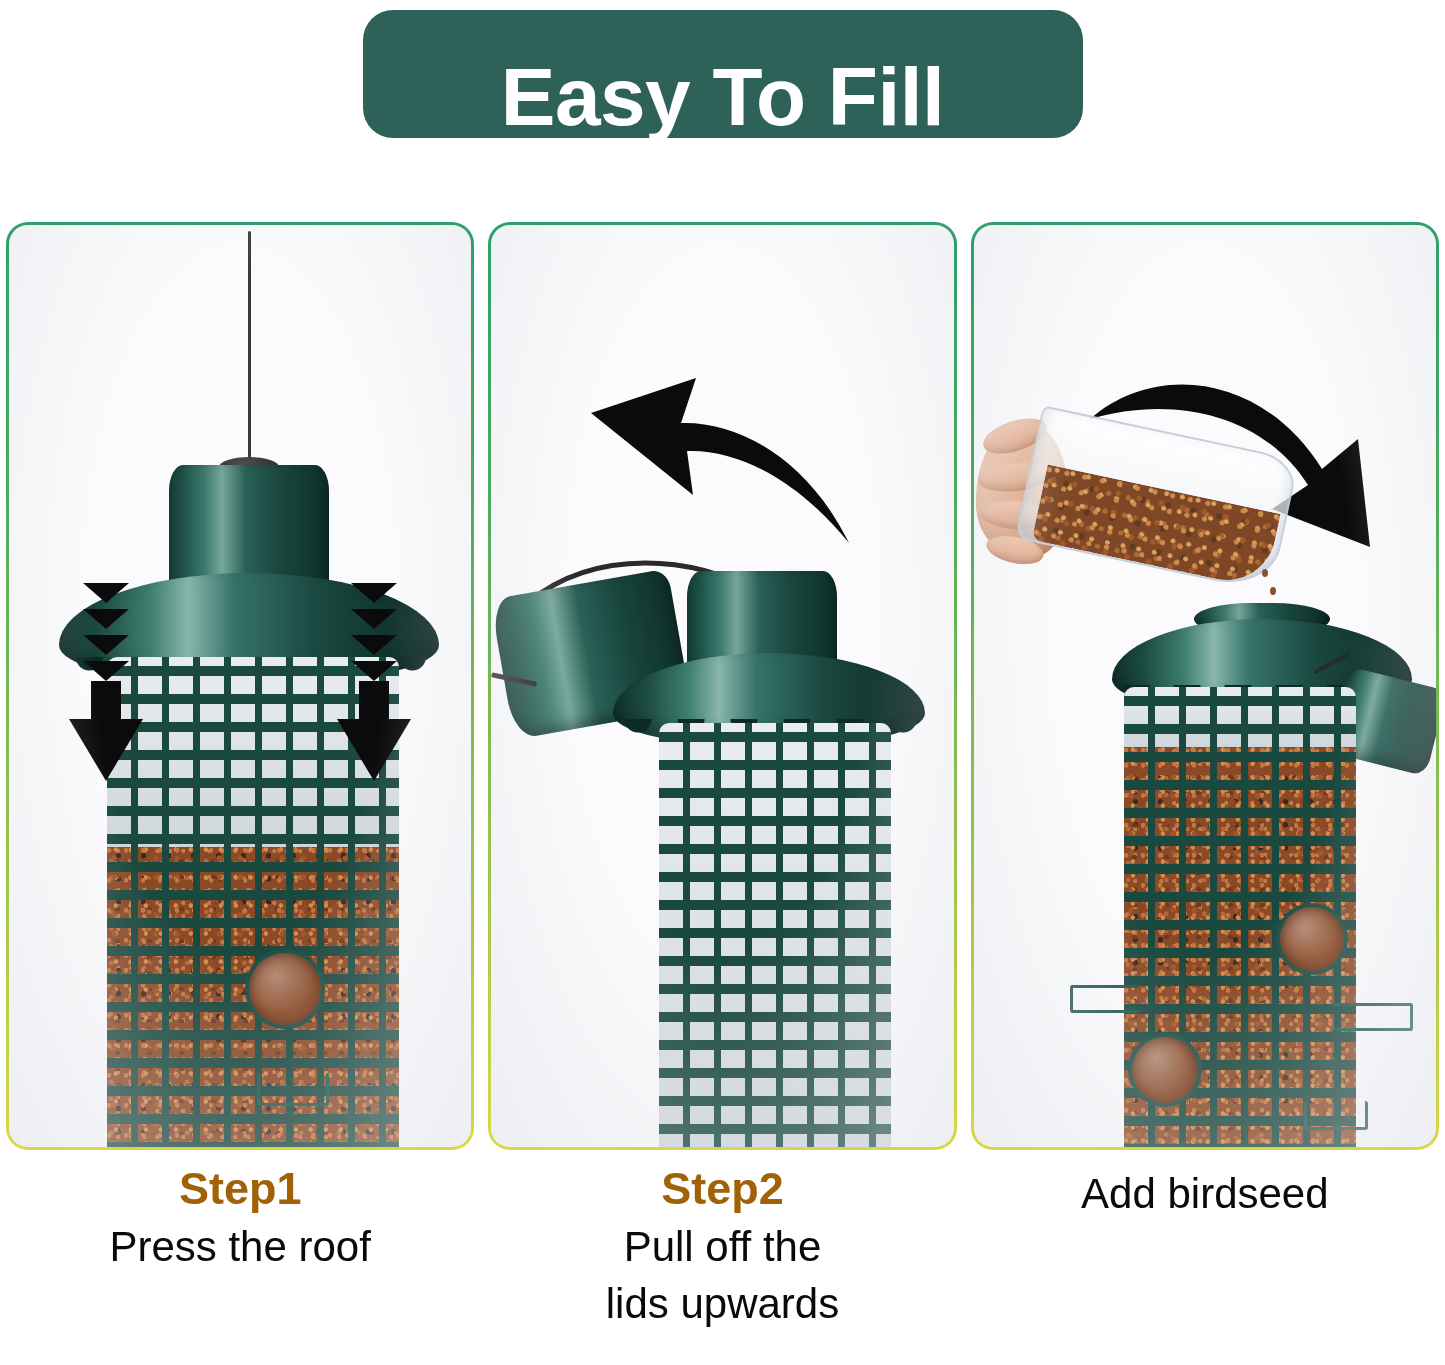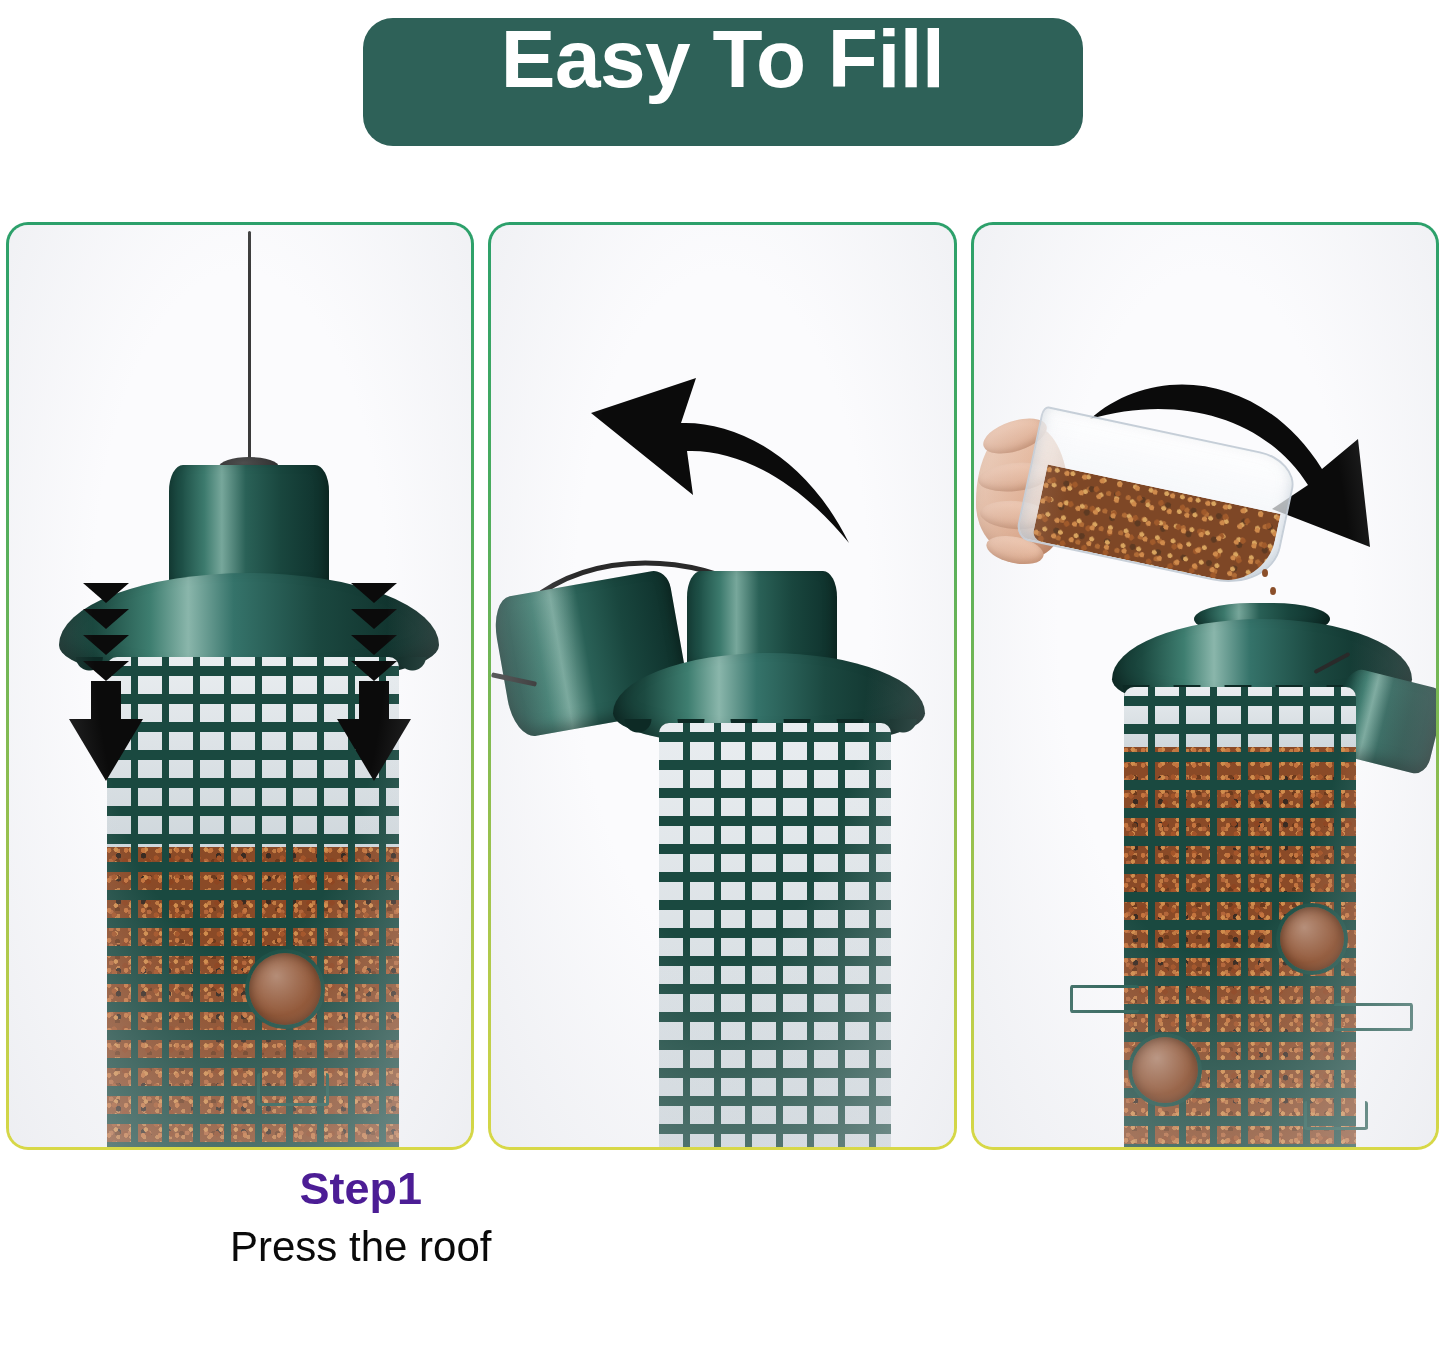--- a/index.html
+++ b/index.html
@@ -11,25 +11,25 @@
     overflow:hidden;
     position:relative;
   }
 
   
   #banner-wrap{
     width:1445px;height:155px;
     display:flex;align-items:flex-start;justify-content:center;
   }
   #banner{
-    margin-top:18px;
+    margin-top:10px;
     width:720px;height:128px;
     background:#2e6158;
     border-radius:30px;
-    display:flex;align-items:flex-start;justify-content:center;
+    display:flex;align-items:flex-end;justify-content:center;
   }
   #banner-title{
     color:#ffffff;
     font-size:82px;
     font-weight:bold;
     letter-spacing:-0.5px;
     line-height:1;
     font-family:"Liberation Sans", sans-serif;
   }
 
@@ -237,21 +237,21 @@
   #captions{
     position:absolute;left:0;top:1162px;
     width:1445px;
     display:flex;
     padding:0 6px;
     box-sizing:border-box;
     gap:14px;
   }
   .caption{flex:1 1 0;text-align:center;}
   .cap-step{
-    font-size:45px;font-weight:bold;color:#4c1d95;
+    font-size:45px;font-weight:bold;color:#a16207;
     line-height:1.18;margin:0 0 6px 0;
   }
   .cap-desc{
     font-size:42px;font-weight:normal;color:#0a0a0a;
     line-height:1.22;margin:6px;
   }
 </style>
 </head>
 <body>
 
@@ -394,17 +394,23 @@
 
 </div>
 
 <div id="captions">
 
   <div class="caption">
     <div class="cap-step">Step1</div>
     <div class="cap-desc">Press the roof</div>
   </div>
 
-
   <div class="caption">
+    <div class="cap-step">Step2</div>
+    <div class="cap-desc">Pull off the</div>
+    <div class="cap-desc">lids upwards</div>
+  </div>
+
+  <div class="caption">
+    <div class="cap-desc">Add birdseed</div>
   </div>
 
 </div>
 
 </body></html>

